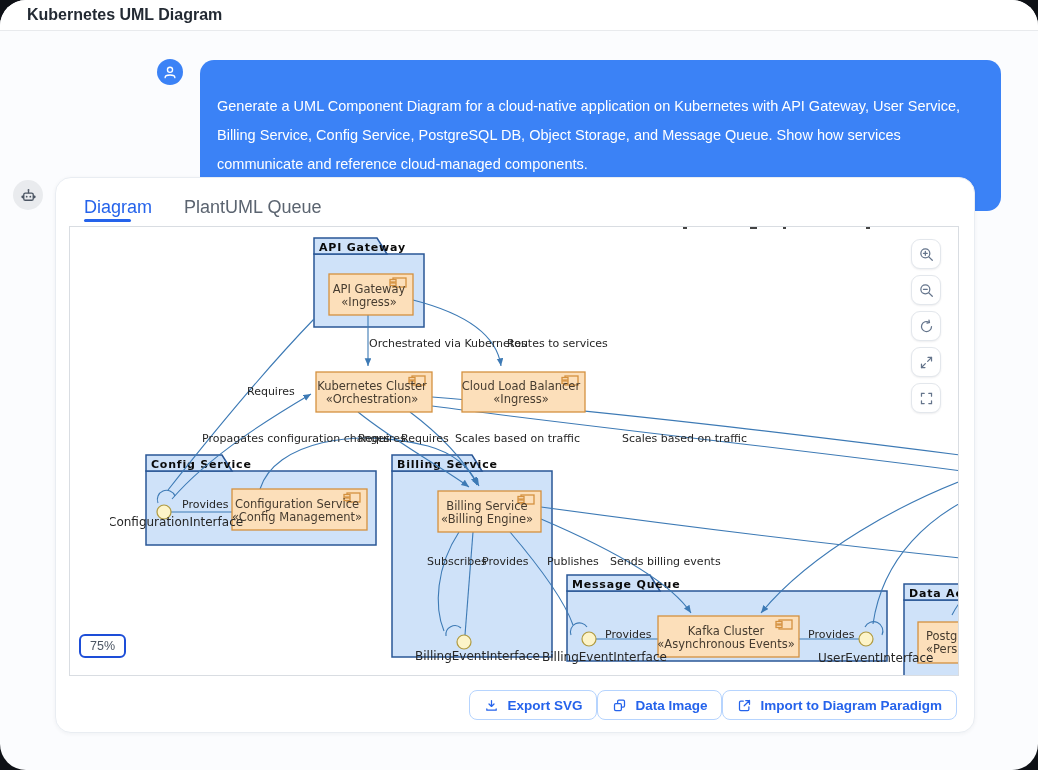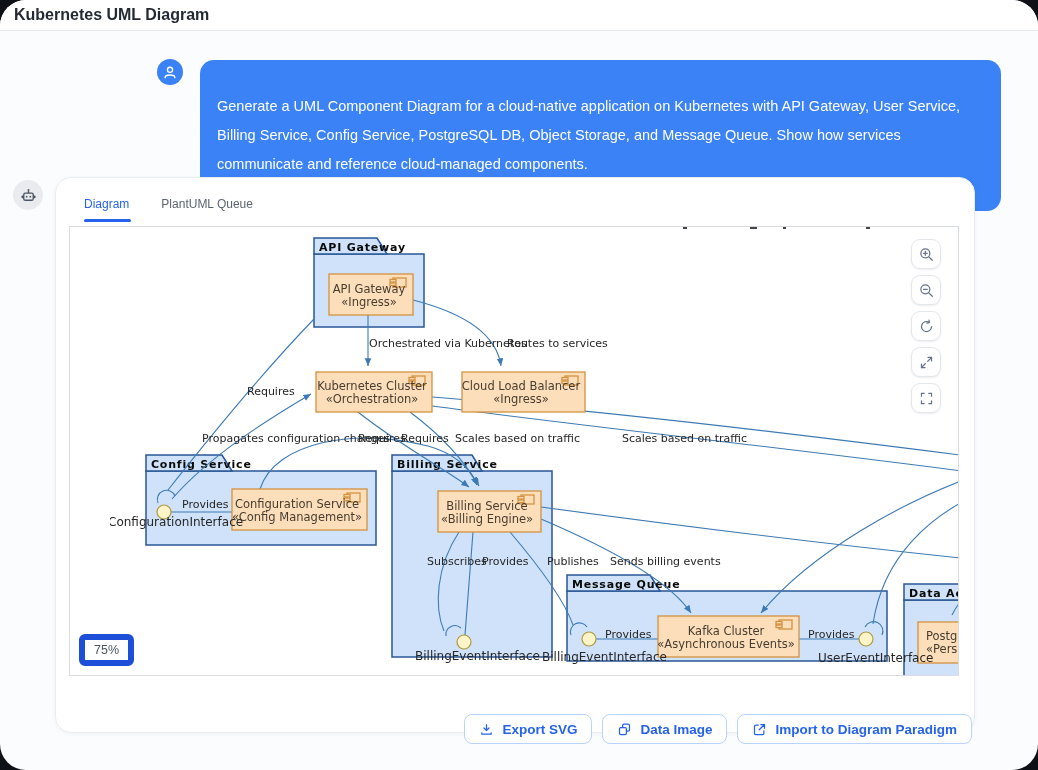--- a/index.html
+++ b/index.html
@@ -1,39 +1,39 @@
 <!DOCTYPE html>
 <html><head>
 <meta charset="utf-8">
 <style>
   html,body{margin:0;padding:0;background:#0e1116;}
   *{box-sizing:border-box;}
   .app{position:relative;width:1038px;height:770px;background:#fbfcfe;border-radius:26px;overflow:hidden;
        font-family:"Liberation Sans",sans-serif;color:#1f2937;margin:0 auto;}
   .header{position:absolute;left:0;top:0;width:100%;height:31px;background:#fff;border-bottom:1px solid #e8eaed;}
-  .header h1{margin:0;padding:6px 14px 0;font-size:16px;font-weight:700;color:#232a33;}
+  .header h1{margin:0;padding:6px 27px 0;font-size:16px;font-weight:700;color:#232a33;}
   .user-avatar{position:absolute;left:157px;top:59px;width:26px;height:26px;border-radius:50%;background:#3b82f6;
        display:flex;align-items:center;justify-content:center;}
   .bubble{position:absolute;left:200px;top:60px;width:801px;min-height:95px;background:#3b82f6;color:#fff;
        border-radius:14px;padding:32px 17px;font-size:14.5px;line-height:29px;}
   .bot-avatar{position:absolute;left:13px;top:180px;width:30px;height:30px;border-radius:50%;background:#e9ebee;
        display:flex;align-items:center;justify-content:center;}
   .card{position:absolute;left:55px;top:177px;width:920px;height:556px;background:#fff;border:1px solid #e9edf2;
        border-radius:16px;box-shadow:0 1px 4px rgba(20,30,50,.05);}
-  .tabs{position:absolute;left:28px;top:19px;display:flex;gap:32px;font-size:12px;}
+  .tabs{position:absolute;left:28px;top:19px;display:flex;gap:32px;font-size:18px;}
   .tab{cursor:pointer;color:#5b6470;font-weight:500;}
   .tab.active{color:#2563eb;}
   .tab-underline{position:absolute;left:28px;top:41px;width:47px;height:3px;border-radius:2px;background:#2563eb;}
   .canvas{position:absolute;left:13px;top:48px;width:890px;height:450px;border:1px solid #d9dde2;background:#fff;overflow:hidden;padding-left:40px;}
   .zoom-col{position:absolute;left:855px;top:61px;display:flex;flex-direction:column;gap:6px;}
   .zbtn{width:30px;height:30px;background:#fff;border:1px solid #e3e7ec;border-radius:9px;display:flex;align-items:center;
        justify-content:center;box-shadow:0 1px 2px rgba(20,30,50,.08);cursor:pointer;padding:0;}
-  .zoom-badge{position:absolute;left:23px;top:456px;background:#fff;border:6px solid #1d4ed8;border-radius:6px;
+  .zoom-badge{position:absolute;left:23px;top:456px;background:#fff;border:2px solid #1d4ed8;border-radius:6px;
        padding:3px 9px;font-size:12.5px;color:#4b5563;}
-  .actions{position:absolute;right:2px;top:512px;display:flex;gap:10px;margin-top:24px;}
+  .actions{position:absolute;right:17px;top:512px;display:flex;}
   .abtn{display:flex;align-items:center;gap:8px;height:30px;padding:0 14px;background:#fff;border:1px solid #b6d4fe;
        border-radius:8px;color:#2563eb;font-size:13.5px;font-weight:700;cursor:pointer;font-family:"Liberation Sans",sans-serif;}
   svg text{font-family:"DejaVu Sans",sans-serif;}
   .pkg-title{font-size:11px;font-weight:bold;letter-spacing:.8px;fill:#0a0a0a;}
   .comp-t{font-size:11.5px;fill:#463c30;}
   .elbl{font-size:11px;fill:#262626;}
   .ilbl{font-size:12px;fill:#262626;}
 </style>
 </head>
 <body>

